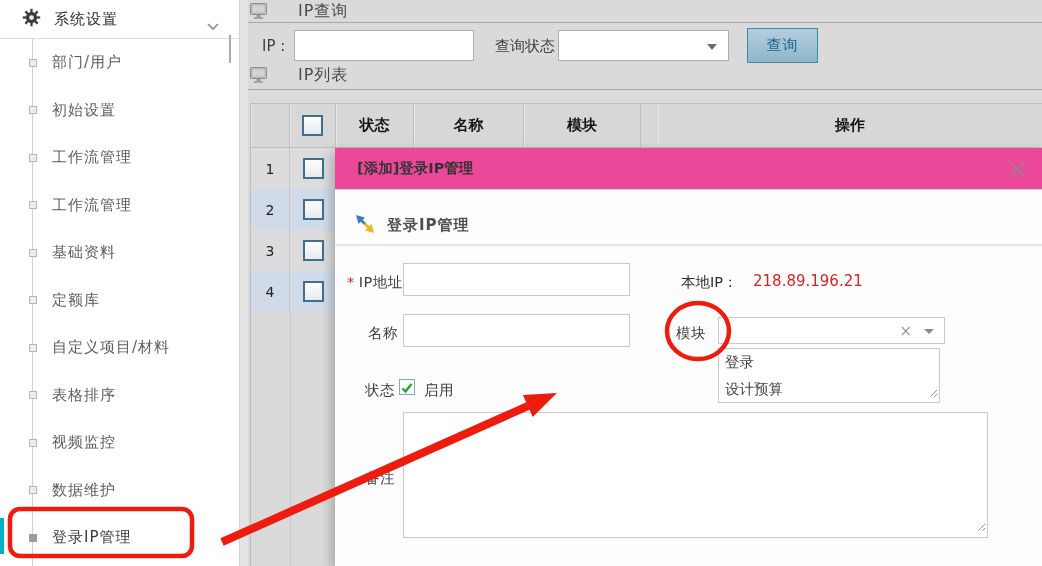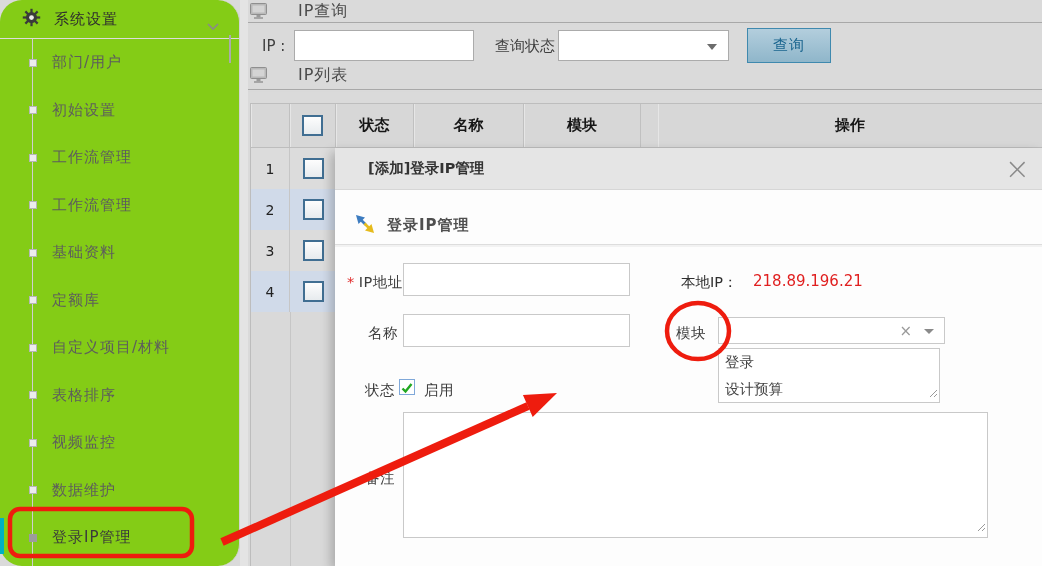--- a/index.html
+++ b/index.html
@@ -2,21 +2,21 @@
 <html><head>
 <meta charset="utf-8">
 <style>
   html,body{margin:0;padding:0;}
   body{
     width:1042px;height:566px;position:relative;overflow:hidden;
     font-family:"DejaVu Sans","Liberation Sans",sans-serif;
     background:#dadada;
   }
   
-  .sidebar{position:absolute;left:0;top:0;width:240px;height:566px;background:#84cc16;border-right:1px solid #d2d2d2;box-sizing:border-box;border-radius:22px;}
+  .sidebar{position:absolute;left:0;top:0;width:240px;height:566px;background:#ffffff;border-right:1px solid #d2d2d2;box-sizing:border-box;}
   .sb-header{height:38px;display:flex;align-items:center;padding-left:22px;border-bottom:1px solid #dcdcdc;position:relative;}
   .sb-header-label{font-size:15px;color:#2e2e2e;margin-left:13px;letter-spacing:1px;font-weight:500;}
   .sb-chevron{position:absolute;right:20px;top:16px;}
   .sb-tree{position:absolute;left:32px;top:39px;bottom:0;width:1px;background:#cfcfcf;}
   .sb-scrollthumb{position:absolute;right:8px;top:35px;width:2px;height:28px;background:#ababab;}
   .sb-items{position:absolute;top:39px;left:0;right:0;}
   .sb-item{position:relative;height:47.5px;display:flex;align-items:center;padding-left:52px;font-size:15px;color:#5d5d5d;cursor:pointer;letter-spacing:1px;}
   .sb-bullet{position:absolute;left:29px;top:50%;margin-top:-4px;width:6px;height:6px;background:#ececec;border:1px solid #b6b6b6;box-sizing:content-box;}
   .sb-item.selected{color:#3a3a3a;}
   .sb-item.selected .sb-bullet{background:#9c9c9c;border-color:#9c9c9c;}
@@ -24,39 +24,39 @@
   
   .content{position:absolute;left:240px;top:0;width:802px;height:566px;background:#dadada;}
   .gutter{position:absolute;left:0;top:0;width:8px;height:566px;background:#e4e4e4;}
   .sec-title{position:absolute;display:flex;align-items:center;font-size:16px;color:#4a4a4a;letter-spacing:1px;gap:27px;}
   .sec-title .ticon{margin-right:4px;position:relative;top:1px;}
   .hline{position:absolute;left:8px;right:0;height:1px;border-top:1px solid #a8a8a8;border-bottom:1px solid #d9d9d9;}
   .q-label{position:absolute;font-size:15px;color:#3f3f3f;}
   .q-input{position:absolute;left:54px;top:30px;width:180px;height:31px;background:#fff;border:1px solid #ababab;box-sizing:border-box;}
   .q-select{position:absolute;left:318px;top:30px;width:171px;height:31px;background:#fff;border:1px solid #ababab;box-sizing:border-box;cursor:pointer;}
   .q-select .tri{position:absolute;right:11px;top:13px;width:0;height:0;border-left:5px solid transparent;border-right:5px solid transparent;border-top:6px solid #6c6c6c;}
-  .q-btn{position:absolute;left:507px;top:28px;width:84px;height:35px;background:linear-gradient(#b3cedd,#8fb6ca);border:1px solid #3f89ae;color:#19648e;font-size:15px;display:flex;align-items:center;justify-content:center;cursor:pointer;box-sizing:border-box;letter-spacing:1px;}
+  .q-btn{position:absolute;left:507px;top:28px;width:71px;height:35px;background:linear-gradient(#b3cedd,#8fb6ca);border:1px solid #3f89ae;color:#19648e;font-size:15px;display:flex;align-items:center;justify-content:center;cursor:pointer;box-sizing:border-box;letter-spacing:1px;}
   
   .tbl-header{position:absolute;left:10px;top:103px;right:0;height:45px;background:#d7d7d7;border:1px solid #bdbdbd;border-right:none;display:flex;box-sizing:border-box;}
   .th{border-right:1px solid #c0c0c0;box-shadow:inset 1px 0 0 #e6e6e6;display:flex;align-items:center;justify-content:center;font-weight:bold;font-size:15px;color:#161616;box-sizing:border-box;}
   .th:last-child{border-right:none;margin-left:17px;}
   .w-num{width:39px;flex:none;}.w-chk{width:46px;flex:none;}.w-ip{width:145px;flex:none;}
   .w-st{width:78px;flex:none;}.w-nm{width:110px;flex:none;}.w-md{width:117px;flex:none;}
   .w-sm{width:153px;flex:none;}.w-op{flex:1;}
   .tbl-row{position:absolute;left:10px;right:0;height:41px;display:flex;border-left:1px solid #bdbdbd;box-sizing:border-box;}
   .tbl-row.odd{background:#dcdcdc;}
   .tbl-row.even{background:#d0dae9;}
   .td-num{width:39px;flex:none;display:flex;align-items:center;justify-content:center;font-size:14px;color:#222;border-right:1px solid #c6c6c6;box-sizing:border-box;}
   .td-chk{width:46px;flex:none;display:flex;align-items:center;justify-content:center;}
   .cbx{width:17px;height:17px;background:linear-gradient(#fdfdfd,#e7ebee);border:2px solid #406e92;box-sizing:content-box;cursor:pointer;}
   .tbl-below{position:absolute;left:10px;right:0;top:312px;bottom:0;background:#d9d9d9;border-left:1px solid #bdbdbd;box-sizing:border-box;}
   .tbl-below::after{content:"";position:absolute;left:39px;top:0;bottom:0;width:1px;background:#c6c6c6;}
   
   .modal{position:absolute;left:335px;top:148px;width:707px;height:418px;background:#fdfdfd;box-shadow:-4px 4px 10px rgba(0,0,0,0.22);z-index:10;}
-  .modal-titlebar{position:absolute;left:0;right:0;top:0;height:42px;background:#e5e5e5;border-bottom:1px solid #d6d6d6;display:flex;align-items:center;padding-left:33px;box-sizing:border-box;}
+  .modal-titlebar{position:absolute;left:0;right:0;top:0;height:42px;background:#ec4899;border-bottom:1px solid #d6d6d6;display:flex;align-items:center;padding-left:22px;box-sizing:border-box;}
   .modal-title{font-weight:bold;font-size:14.5px;color:#333;}
   .modal-close{position:absolute;right:12px;top:3px;font-size:30px;line-height:36px;color:#8a8a8a;font-weight:200;cursor:pointer;font-family:"DejaVu Sans","Liberation Sans",sans-serif;}
   .m-sec-icon{position:absolute;left:20px;top:66px;}
   .m-sec-title{position:absolute;left:52px;top:68px;font-size:15px;font-weight:bold;color:#4f4f4f;letter-spacing:1px;}
   .m-divider{position:absolute;left:0;right:0;top:96px;height:2px;border-top:1px solid #ddd;background:#f2f2f2;}
   .f-label{position:absolute;font-size:14.5px;color:#3d3d3d;letter-spacing:0.5px;}
   .f-req{color:#e02b2b;margin-right:4px;}
   .f-input{position:absolute;width:227px;height:33px;border:1px solid #c9c9c9;background:#fff;box-sizing:border-box;}
   .f-localip-label{position:absolute;left:346px;top:125px;font-size:14.5px;color:#2f2f2f;}
   .f-localip-value{position:absolute;left:418px;top:124px;font-size:15px;color:#e01f1f;}

